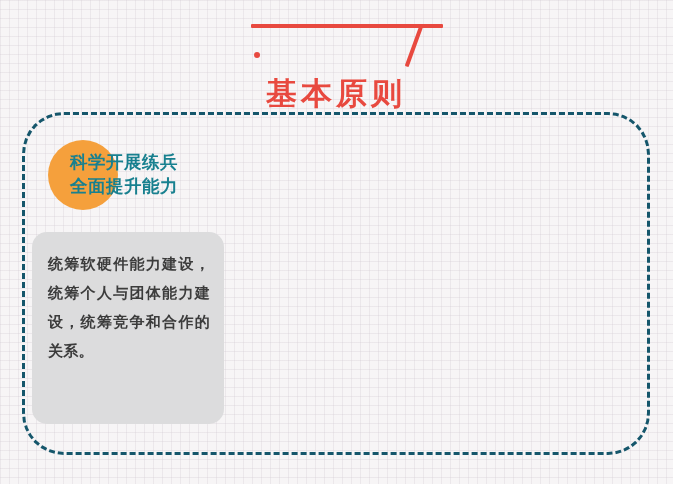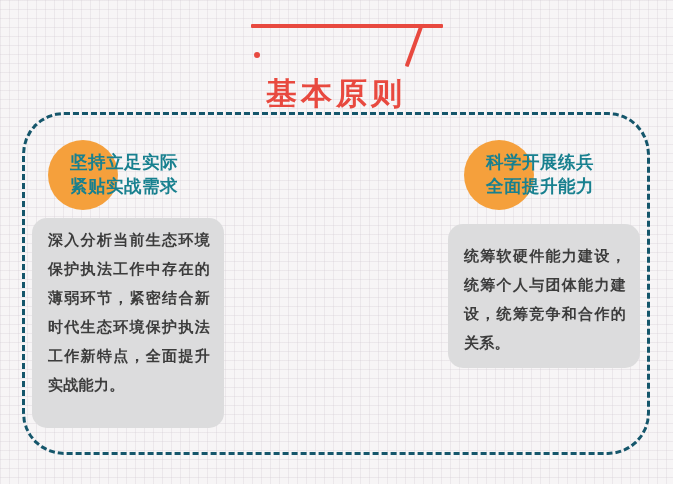--- a/index.html
+++ b/index.html
@@ -154,47 +154,39 @@
     font-weight: 700;
     line-height: 29px;
     color: #3c3c3c;
     letter-spacing: 0.3px;
     text-align: justify;
   }
   .col-1 .card { top: 90px; height: 210px; }
   .col-1 .card-body { top: 8px; }
   .col-2 .card { top: 108px; height: 192px; }
   .col-2 .card-body { top: 18px; }
-  .col-3 .card { top: 96px; height: 144px; }
+  .col-3 .card { top: 104px; height: 192px; }
   .col-3 .card-body { top: 18px; }
 </style>
 </head>
 <body>
 
 <div id="poster">
 
   <div id="title-block">
     <div class="title-rule"></div>
     <div class="title-slash"></div>
     <div class="title-dot"></div>
     <div id="title-text">基本原则</div>
   </div>
 
   <div id="dashed-frame"></div>
 
   <div id="columns">
 
-    <div class="column col-1">
-      <div class="circle orange"></div>
-      <div class="head-text teal">坚持立足实际
-紧贴实战需求</div>
-      <div class="card">
-        <div class="card-body">深入分析当前生态环境保护执法工作中存在的薄弱环节，紧密结合新时代生态环境保护执法工作新特点，全面提升实战能力。</div>
-      </div>
-    </div>
 
 
     <div class="column col-3">
       <div class="circle orange"></div>
       <div class="head-text teal">科学开展练兵
 全面提升能力</div>
       <div class="card">
         <div class="card-body">统筹软硬件能力建设，统筹个人与团体能力建设，统筹竞争和合作的关系。</div>
       </div>
     </div>

